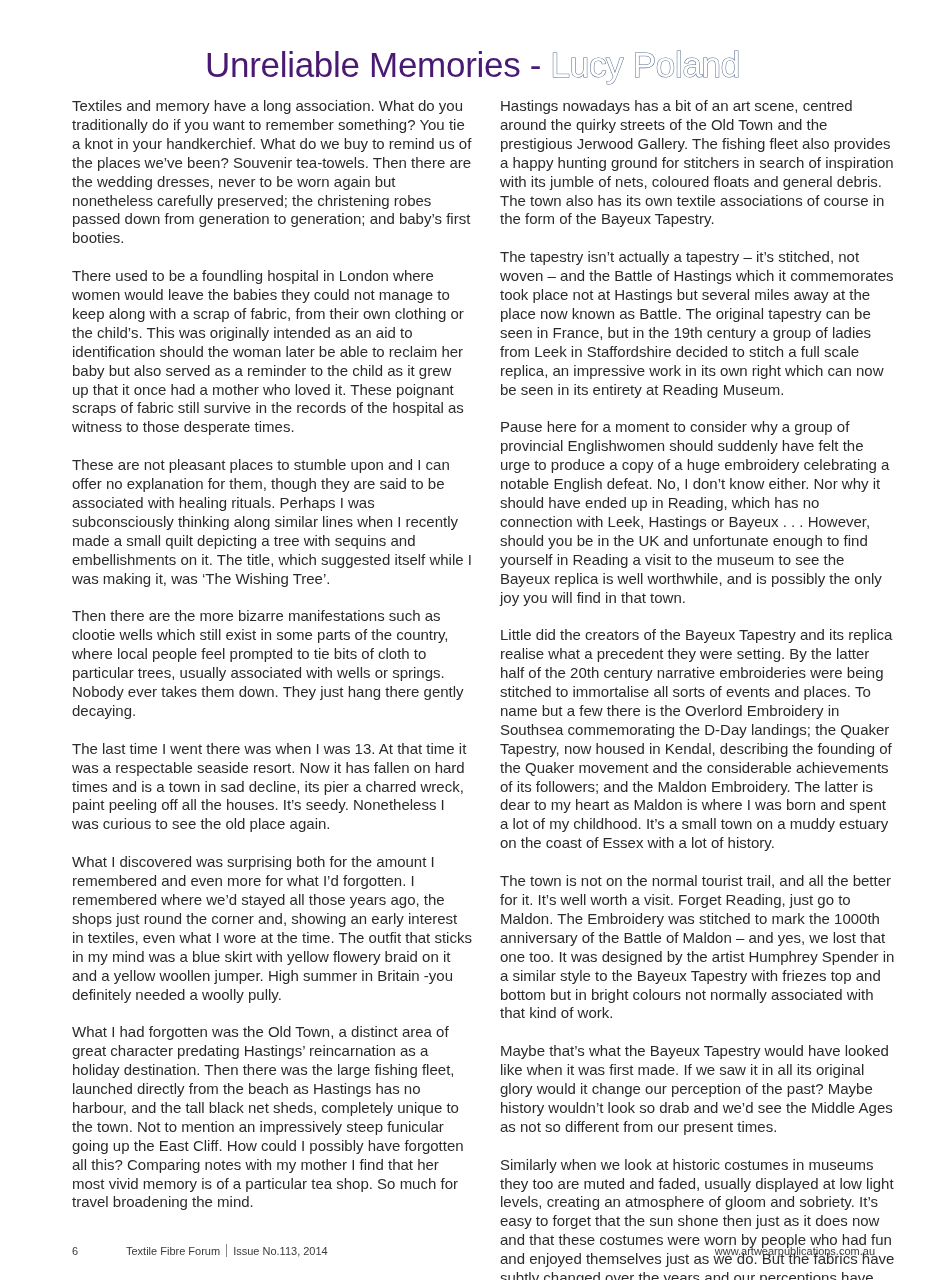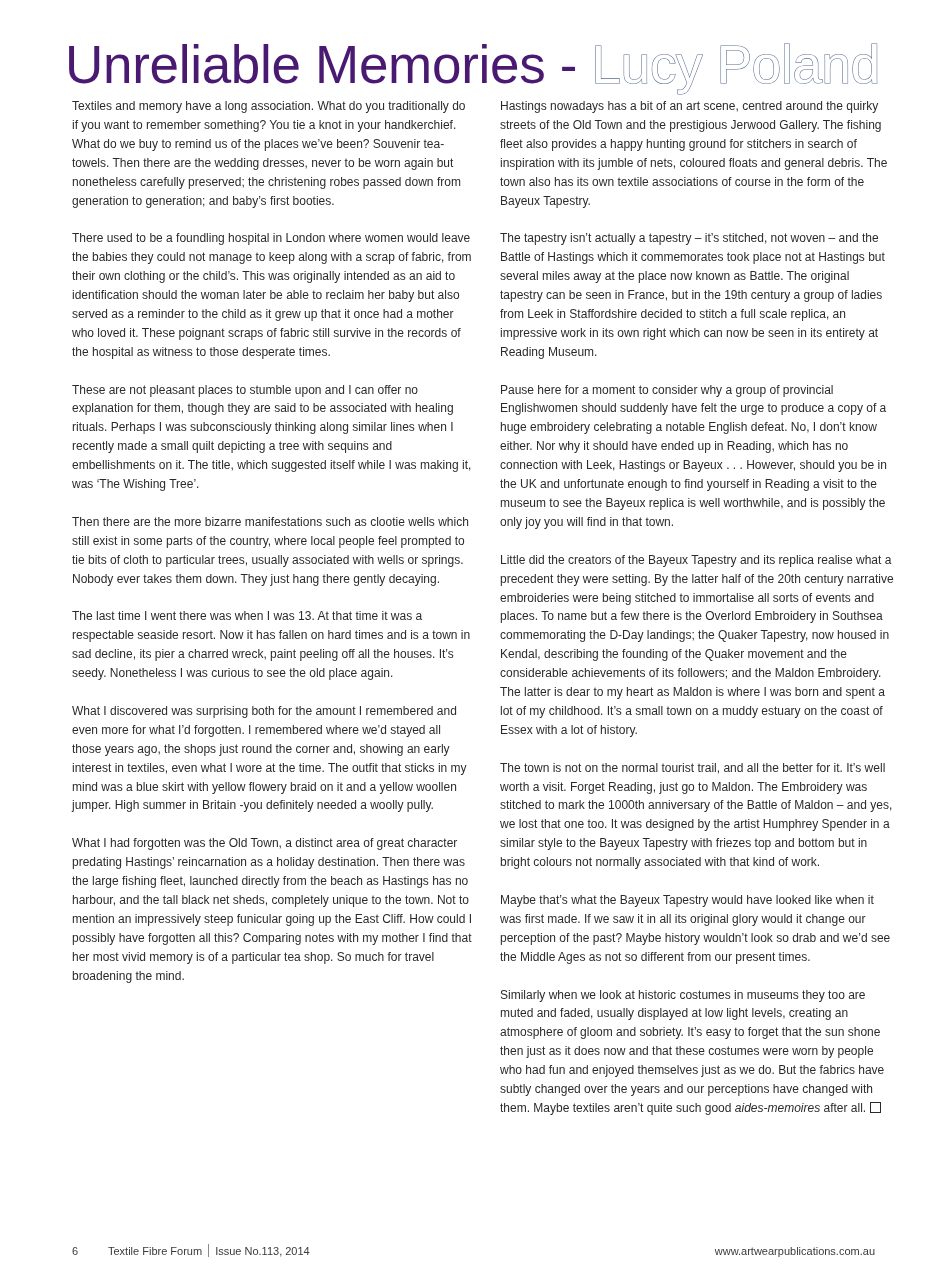--- a/index.html
+++ b/index.html
@@ -15,40 +15,40 @@
       font-family: "Liberation Sans", "DejaVu Sans", sans-serif;
       color: #2a2a2a;
     }
     .page-title {
       position: absolute;
       top: 40px;
       left: 0;
       width: 945px;
       text-align: center;
       font-family: "Liberation Sans", "DejaVu Sans", sans-serif;
-      font-size: 53px;
+      font-size: 35px;
       line-height: 50px;
       letter-spacing: -0.3px;
       white-space: nowrap;
     }
     .title-main {
       color: #4a1a72;
     }
     .title-sep {
       color: #4a1a72;
     }
     .title-author {
       color: #ffffff;
       -webkit-text-stroke: 1.1px #5a6e8e;
       paint-order: stroke fill;
     }
     .column {
       position: absolute;
       top: 97px;
-      font-size: 12px;
+      font-size: 15px;
       line-height: 18.9px;
       color: #2b2b2b;
     }
     .col-left {
       left: 72px;
       width: 400px;
     }
     .col-right {
       left: 484px;
       width: 395px;
@@ -74,21 +74,21 @@
       font-size: 11px;
       line-height: 16px;
       color: #3a3a3a;
     }
     .footer-page {
       position: absolute;
       left: 72px;
     }
     .footer-pub {
       position: absolute;
-      left: 108px;
+      left: 126px;
     }
     .footer-divider {
       display: inline-block;
       width: 1px;
       height: 13px;
       background: #8a8a8a;
       margin: 0 6px;
       vertical-align: -2px;
     }
     .footer-url {

